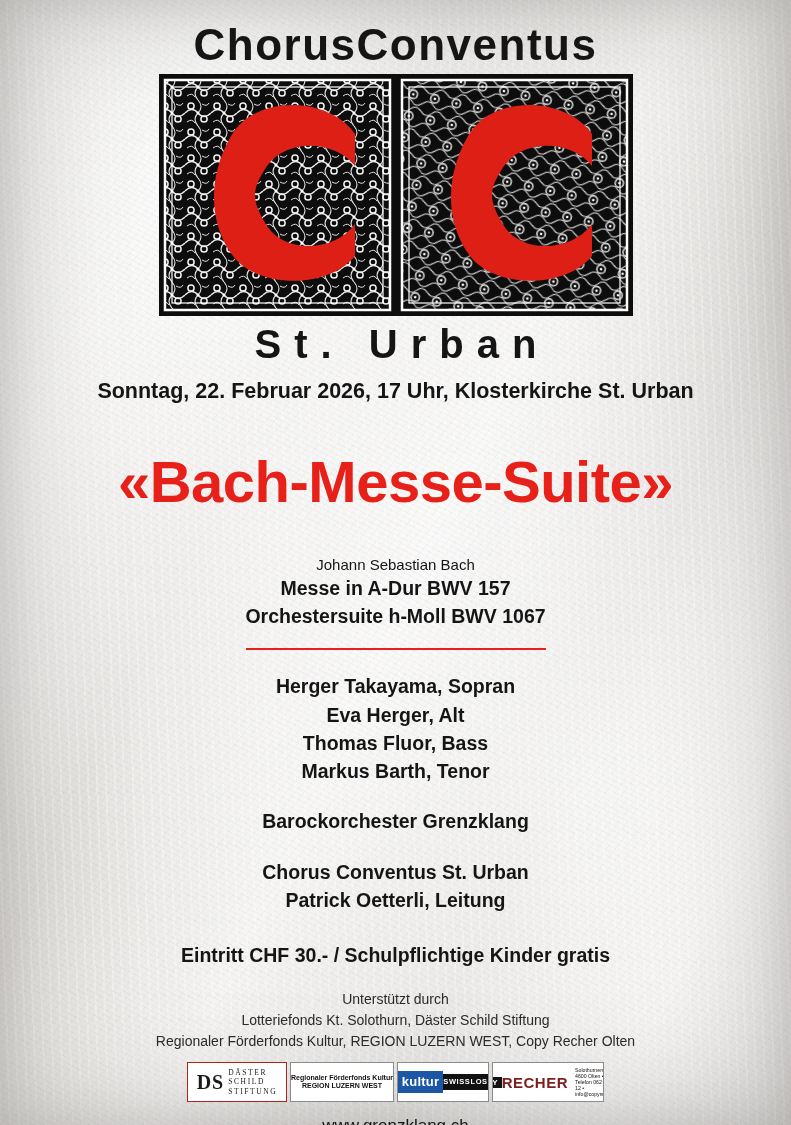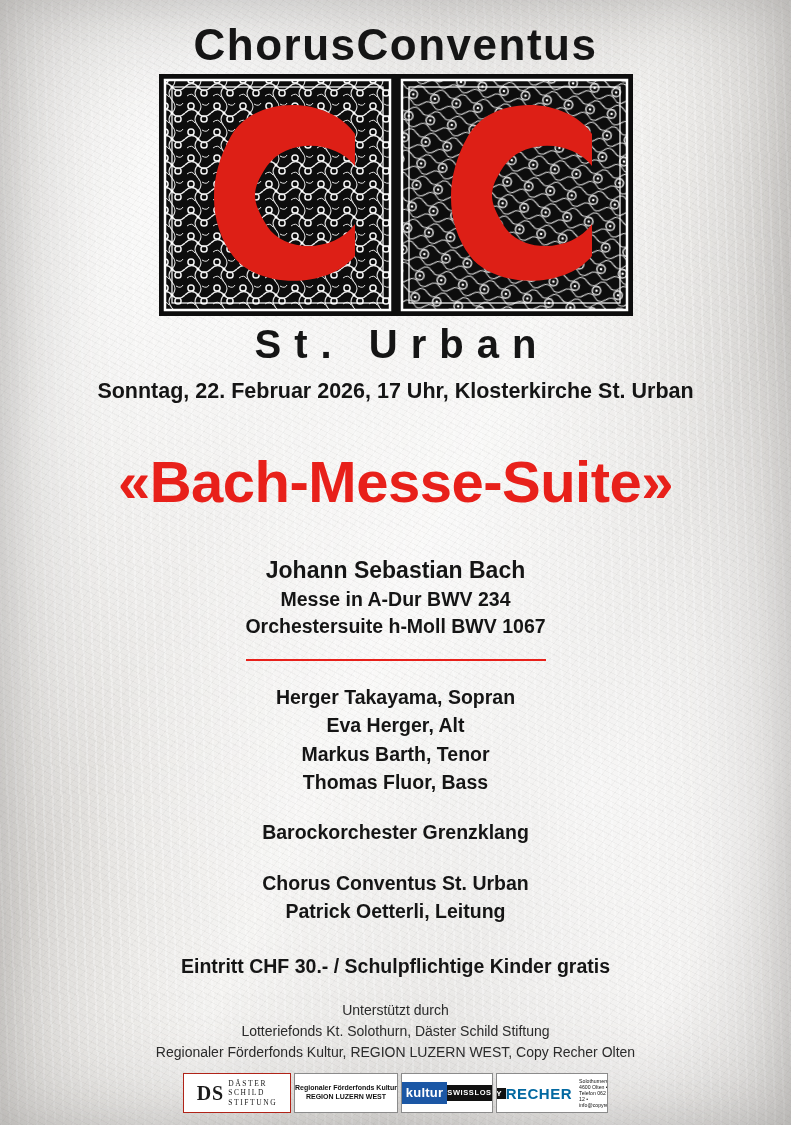--- a/index.html
+++ b/index.html
@@ -91,22 +91,22 @@
     color: #e8201a;
     letter-spacing: -0.5px;
     line-height: 1.05;
   }
 
   
   .program {
     margin-top: 42px;
   }
   .composer {
-    font-size: 23px;
-    font-weight: bold;
+    font-size: 15px;
+    font-weight: normal;
     color: #151515;
     line-height: 1.35;
   }
   .work {
     font-size: 19.5px;
     font-weight: bold;
     color: #151515;
     line-height: 1.4;
   }
   .divider {
@@ -166,21 +166,21 @@
   }
   .logo-box {
     box-sizing: border-box;
     height: 40px;
     display: flex;
     align-items: center;
     justify-content: center;
     overflow: hidden;
   }
   .logo-daester {
-    width: 108px;
+    width: 100px;
     background: #ffffff;
     border: 1.5px solid #b02318;
     color: #1a1a1a;
     position: relative;
   }
   .logo-daester .ds {
     font-family: "Liberation Serif", serif;
     font-size: 20px;
     font-weight: bold;
     letter-spacing: 1px;
@@ -247,21 +247,21 @@
     color: #ffffff;
     width: 100%;
     font-size: 8px;
     font-weight: bold;
     line-height: 11px;
     text-align: right;
     padding-right: 4px;
     box-sizing: border-box;
   }
   .logo-copy .c-mid {
-    color: #0369a1;
+    color: #7f1d1d;
     font-size: 15px;
     font-weight: bold;
     letter-spacing: 0.5px;
     line-height: 15px;
     width: 100%;
     text-align: right;
     padding-right: 4px;
     box-sizing: border-box;
   }
   .logo-copy .c-bot {
@@ -336,30 +336,30 @@
     </div>
 
     <div class="location-name">St. Urban</div>
 
     <div class="event-line">Sonntag, 22. Februar 2026, 17 Uhr, Klosterkirche St. Urban</div>
 
     <div class="main-title">«Bach-Messe-Suite»</div>
 
     <div class="program">
       <div class="composer">Johann Sebastian Bach</div>
-      <div class="work">Messe in A-Dur BWV 234</div>
+      <div class="work">Messe in A-Dur BWV 157</div>
       <div class="work">Orchestersuite h-Moll BWV 1067</div>
       <hr class="divider">
     </div>
 
     <div class="performers">
       <div class="performer">Herger Takayama, Sopran</div>
       <div class="performer">Eva Herger, Alt</div>
+      <div class="performer">Thomas Fluor, Bass</div>
       <div class="performer">Markus Barth, Tenor</div>
-      <div class="performer">Thomas Fluor, Bass</div>
     </div>
 
     <div class="group-block">
       <div class="group">Barockorchester Grenzklang</div>
     </div>
 
     <div class="group-block">
       <div class="group">Chorus Conventus St. Urban</div>
       <div class="group">Patrick Oetterli, Leitung</div>
     </div>

